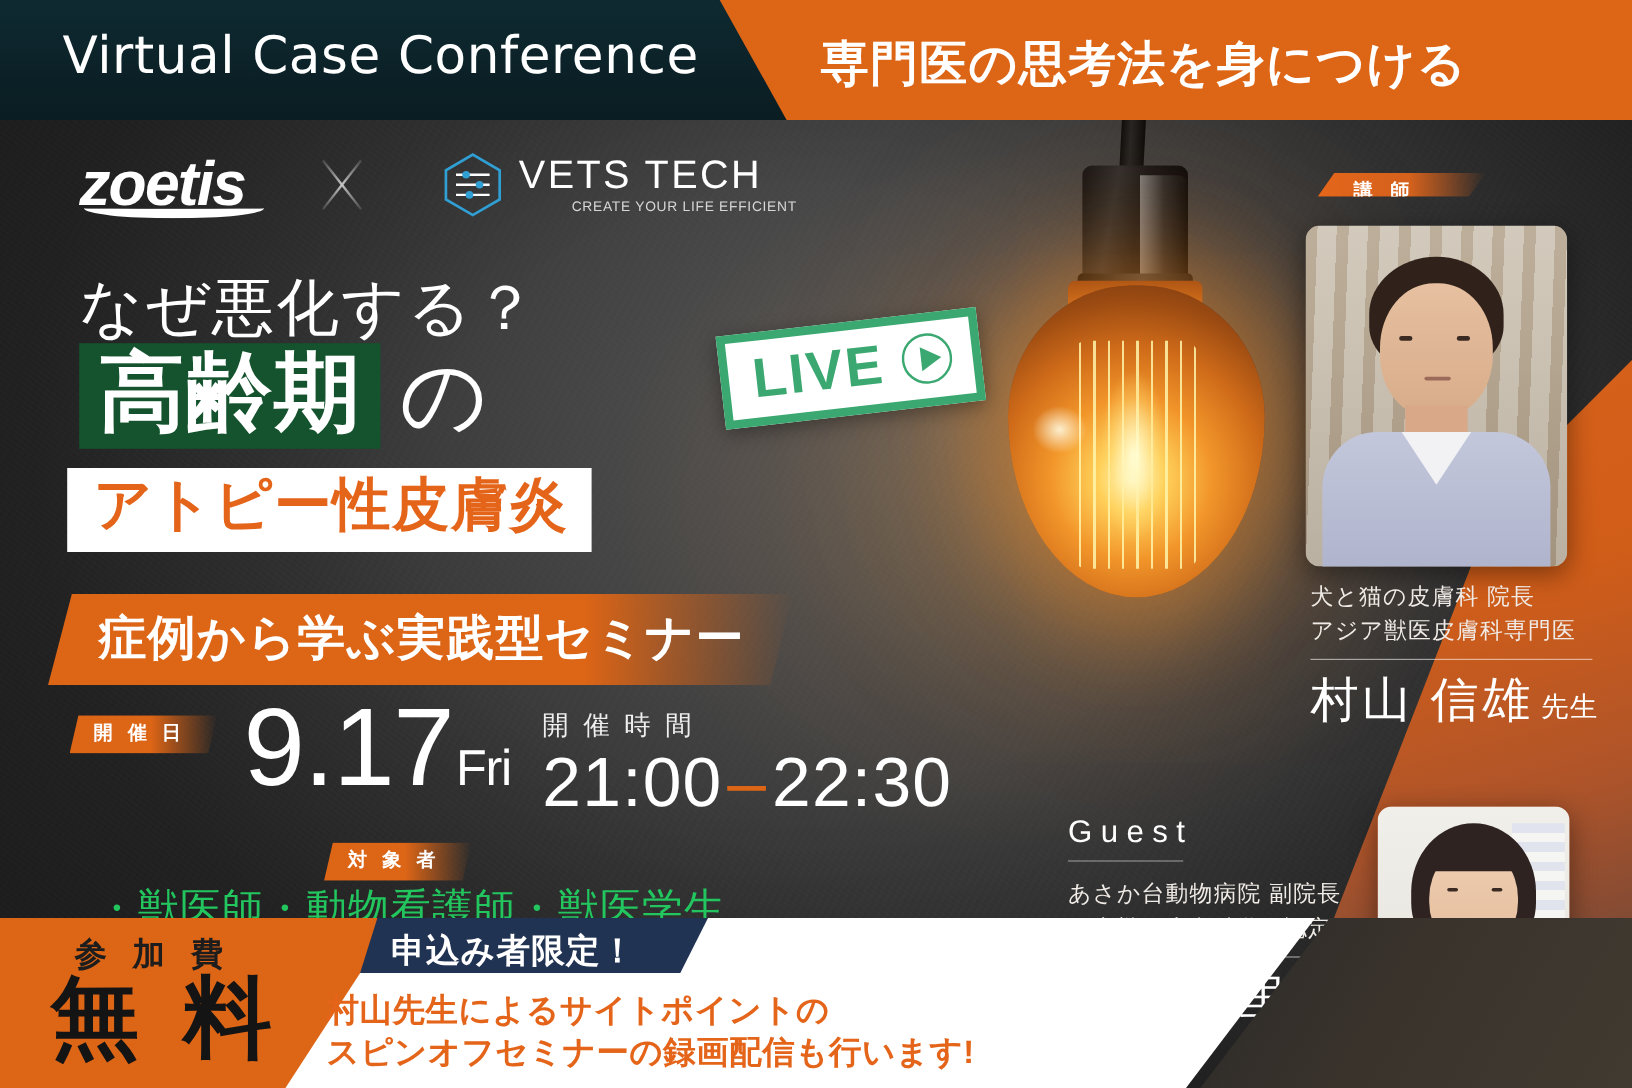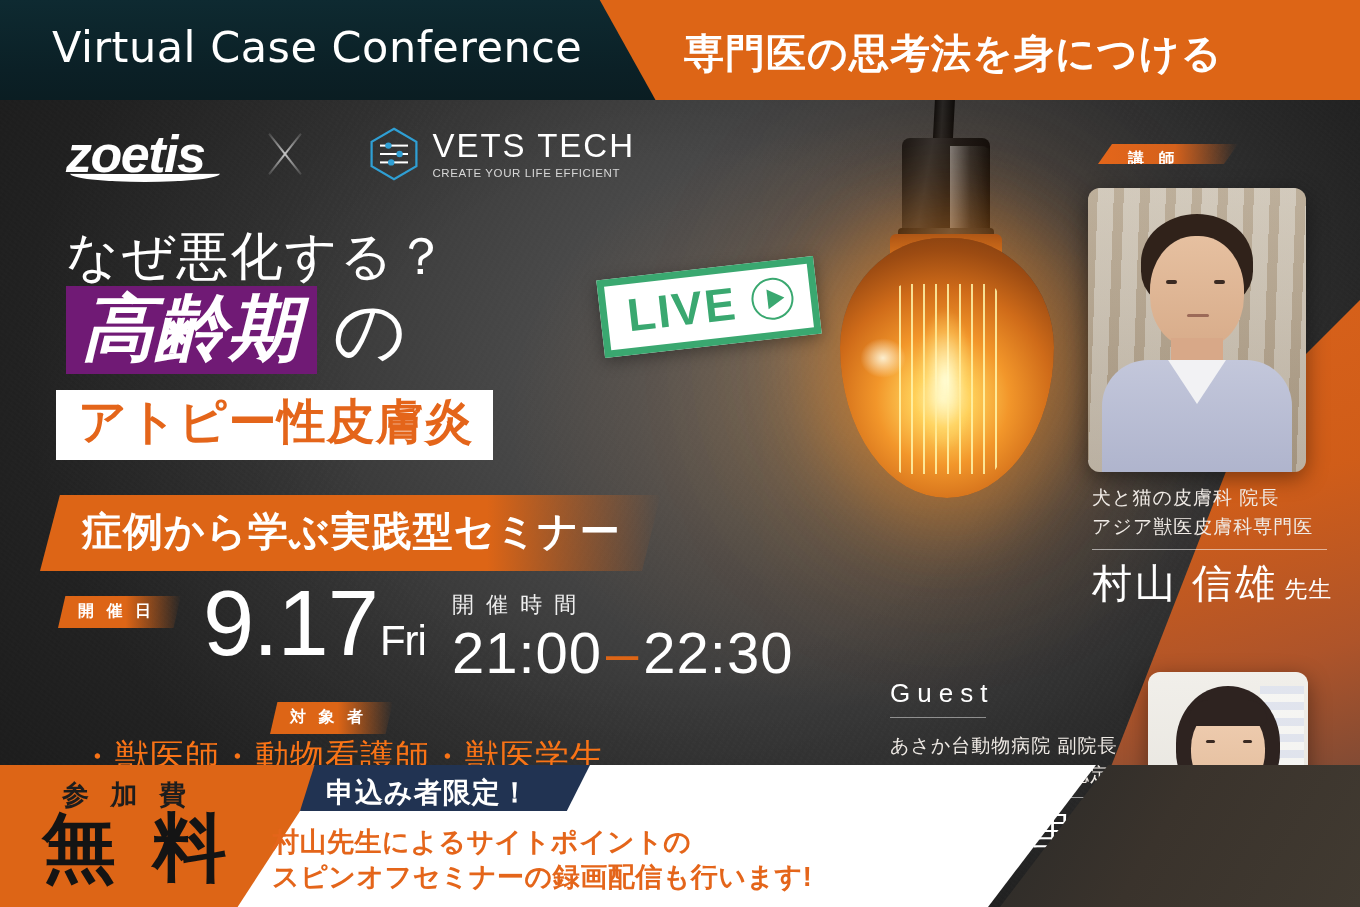--- a/index.html
+++ b/index.html
@@ -120,31 +120,31 @@
   .x-mark:before,.x-mark:after{
     content:""; position:absolute; left:50%; top:0; width:2px; height:100%;
     background:linear-gradient(180deg,rgba(255,255,255,.15),#e8e8e8 50%,rgba(255,255,255,.15));
   }
   .x-mark:before{ transform:rotate(38deg); }
   .x-mark:after{ transform:rotate(-38deg); }
   .vt{ display:flex; align-items:center; gap:10px; margin-left:16px; }
   .vt-hex{ width:56px; height:56px; }
   .vt-text{ display:flex; flex-direction:column; }
   .vt-name{ font-size:33px; color:#fff; font-weight:500; letter-spacing:2px; line-height:1; }
-  .vt-tag{ font-size:11.5px; color:#d7d7d7; letter-spacing:.6px; margin-top:5px; }
+  .vt-tag{ font-size:11.5px; color:#d7d7d7; letter-spacing:.6px; margin-top:5px;margin-left:44px; }
 
   
   .why{
     position:absolute; left:66px; top:222px;
     font-size:52px; color:#fff; font-weight:400; letter-spacing:2px;
   }
   .line2{ position:absolute; left:66px; top:286px; display:flex; align-items:flex-end; }
   .kourei{
-    background:#701a75; color:#fff; font-size:72px; font-weight:700;
-    padding:6px 16px 10px 16px; line-height:1; letter-spacing:1px;font-style:italic;
+    background:#14532d; color:#fff; font-size:72px; font-weight:700;
+    padding:6px 16px 10px 16px; line-height:1; letter-spacing:1px;
   }
   .no-char{ color:#fff; font-size:72px; font-weight:400; margin-left:16px; line-height:1; padding-bottom:8px; }
 
   .atopy{
     position:absolute; left:56px; top:390px;
     background:#fff; color:#e4651a;
     font-size:48px; font-weight:700; letter-spacing:1px;
     padding:8px 20px 14px 22px; line-height:1;
   }
   .ribbon{
@@ -183,21 +183,21 @@
   }
   .date-dow{ font-size:42px; font-weight:300; margin-left:2px; }
   .time-block{ margin-left:26px; padding-top:6px; }
   .time-label{ color:#efefef; font-size:22px; letter-spacing:3px; }
   .time-val{
     color:#fff; font-size:58px; font-weight:300; letter-spacing:1px; margin-top:4px; line-height:1;
   }
   .time-dash{ color:#dd6516; padding:0 4px; }
 
   .aud-row{ position:absolute; left:58px; top:702px; display:flex; align-items:center;flex-direction:column; }
-  .aud-text{ color:#f97316; font-size:34px; margin-left:22px; letter-spacing:1px; }
+  .aud-text{ color:#22c55e; font-size:34px; margin-left:22px; letter-spacing:1px; }
 
   
   .bottom{ position:absolute; left:0; top:765px; width:1360px; height:142px; }
   .fee{
     position:absolute; left:0; top:0; width:330px; height:142px;
     background:#dd6516;
     clip-path:polygon(0 0, 100% 0, 72% 100%, 0 100%);
   }
   .fee-label{ position:absolute; left:62px; top:12px; color:#1d1d1d; font-size:27px; font-weight:700; letter-spacing:7px; }
   .fee-val{ position:absolute; left:42px; top:46px; color:#141414; font-size:74px; font-weight:700; letter-spacing:8px; line-height:1; }

